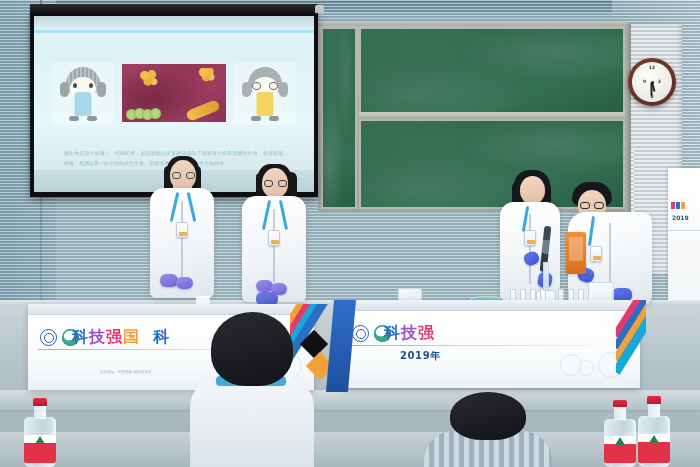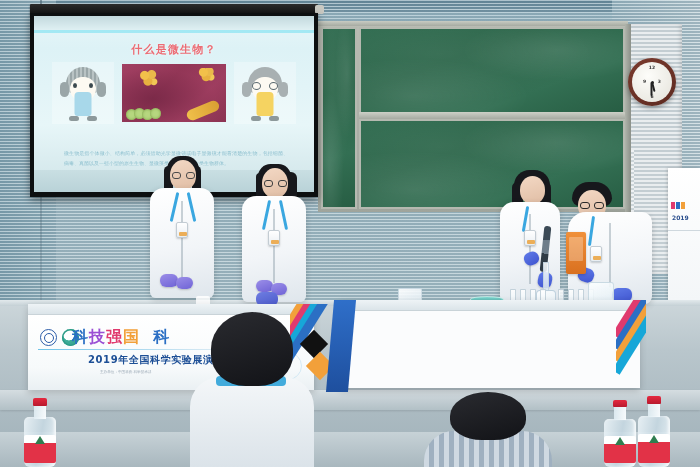--- a/index.html
+++ b/index.html
@@ -668,21 +668,20 @@
       <div class="pin"></div>
     </div>
   </div>
 
   <div class="screen-housing"></div>
   <div class="screen-frame"></div>
   <div class="screen-surface">
     <div class="screen-topband"></div>
     <div class="screen-cyan"></div>
 
-    <div class="slide-title">什么是微生物？</div>
 
     <div class="slide-imgs">
       <div class="girl blue">
         <div class="hair"></div>
           <div class="pig l"></div>
           <div class="pig r"></div>
         <div class="face"></div>
           <div class="eye l"></div>
           <div class="eye r"></div>
         <div class="body"></div>
@@ -824,20 +823,36 @@
       <div class="tube" style="left:32px"></div>
     <div class="bar"></div>
   </div>
   <div class="jar"></div>
   <div class="cup-l"></div>
   <div class="left-gloves"></div>
   <div class="left-cup"></div>
 
   <div class="table table-r">
     <div class="table-top"></div>
+    <div class="skirt">
+      <div class="skirt-logos">
+        <span class="l1"></span>
+        <span class="l2"></span>
+      </div>
+      <div class="skirt-rule"></div>
+      <div class="skirt-title">
+        <span class="c1">科</span><span class="c2">技</span><span class="c3">强</span>
+      </div>
+      <div class="skirt-sub">2019年</div>
+      <div class="skirt-circles">
+        <i style="left:0;top:4px;width:22px;height:22px"></i>
+        <i style="left:18px;top:10px;width:16px;height:16px"></i>
+        <i style="left:38px;top:2px;width:26px;height:26px"></i>
+      </div>
+    </div>
   </div>
 
   <div class="corner-graphic cg-r">
     <div class="cg-band" style="left:-4px;  top:34px; background:#e03a6e"></div>
     <div class="cg-band" style="left:-4px;  top:46px; background:#2b6fc4"></div>
     <div class="cg-band" style="left:-4px;  top:58px; background:#f2a03a"></div>
     <div class="cg-band" style="left:-4px;  top:70px; background:#17a7d8"></div>
   </div>
 
   <div class="table table-l">
@@ -845,21 +860,20 @@
     <div class="skirt">
       <div class="skirt-logos">
         <span class="l1"></span>
         <span class="l2"></span>
       </div>
       <div class="skirt-rule"></div>
       <div class="skirt-title">
         <span class="c1">科</span><span class="c2">技</span><span class="c3">强</span><span class="c4">国</span>
         <span class="c5">&nbsp;科</span>
       </div>
-      <div class="skirt-sub">2019年全国科学实验展演</div>
       <div class="skirt-note">主办单位：中国科协  科学技术部</div>
       <div class="skirt-circles">
         <i style="left:0;top:4px;width:24px;height:24px"></i>
         <i style="left:20px;top:12px;width:14px;height:14px"></i>
         <i style="left:40px;top:0px;width:28px;height:28px"></i>
       </div>
     </div>
   </div>
 
   <div class="corner-graphic cg-l">

